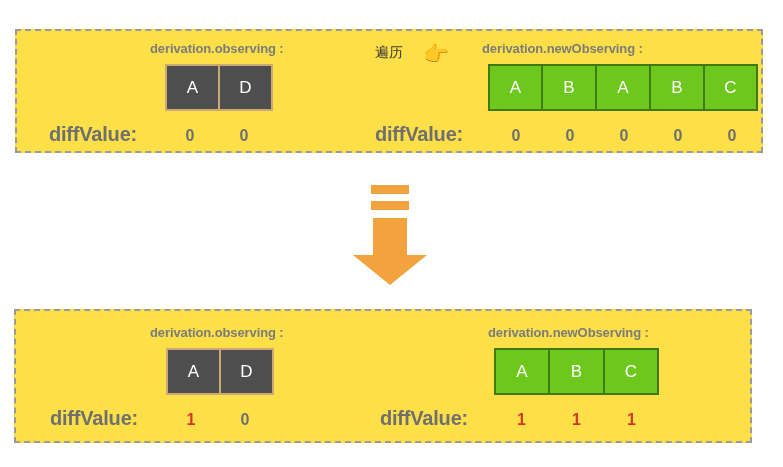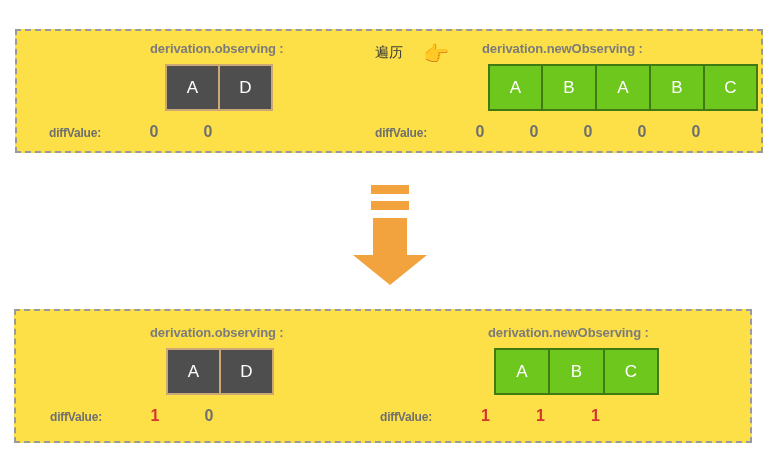--- a/index.html
+++ b/index.html
@@ -71,21 +71,21 @@
 
   .cell.green.small { width: 55px; height: 47px; }
 
   .diffrow {
     position: absolute;
     display: flex;
     align-items: baseline;
     white-space: nowrap;
   }
   .diff-label {
-    font-size: 12px;
+    font-size: 20px;
     font-weight: bold;
     color: #6f6f6f;
     letter-spacing: -0.2px;
   }
   .diff-values { display: flex; }
   .diff-values .dv {
     width: 54px;
     text-align: center;
     font-size: 16px;
     font-weight: bold;

